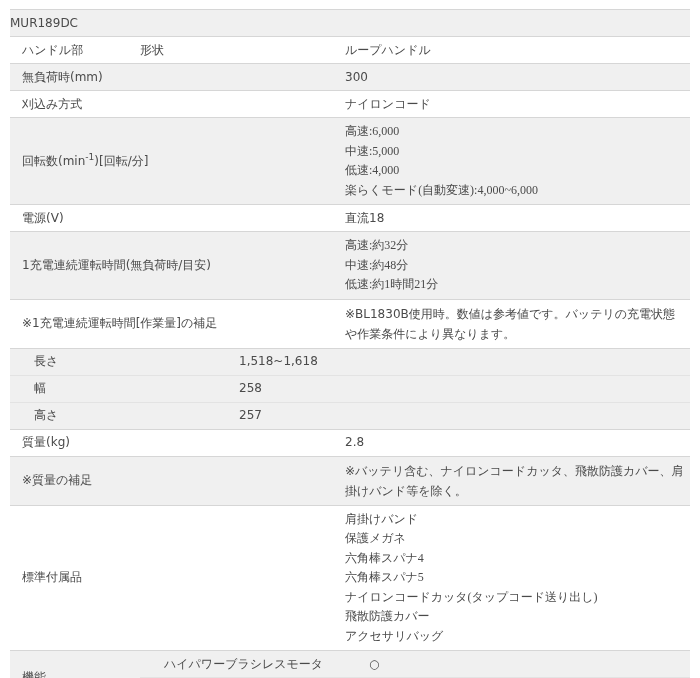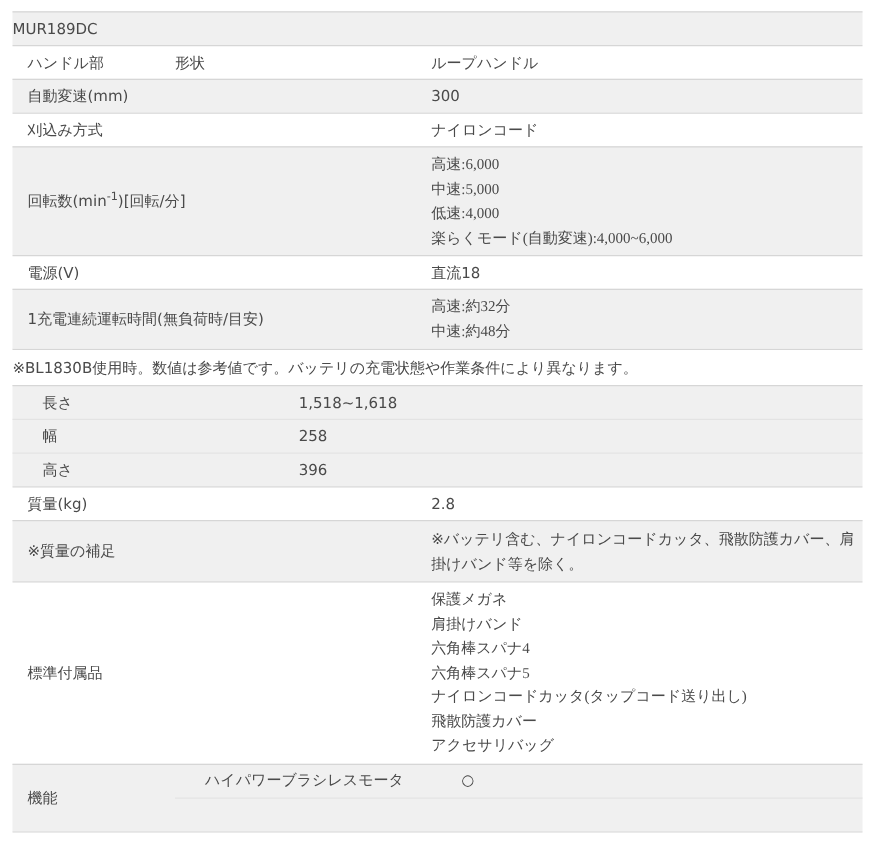--- a/index.html
+++ b/index.html
@@ -44,21 +44,21 @@
     <div class="c3">MUR189DC</div>
   </div>
 
   <div class="r">
     <div class="c1">ハンドル部</div>
     <div class="c2">形状</div>
     <div class="c3">ループハンドル</div>
   </div>
 
   <div class="r g">
-    <div class="c1w">自動変速(mm)</div>
+    <div class="c1w">無負荷時(mm)</div>
     <div class="c3">300</div>
   </div>
 
   <div class="r">
     <div class="c1w">刈込み方式</div>
     <div class="c3">ナイロンコード</div>
   </div>
 
   <div class="r g">
     <div class="c1w"><span>回転数(min</span><sup>-1</sup><span>)[回転/分]</span></div>
@@ -73,59 +73,61 @@
   <div class="r">
     <div class="c1w">電源(V)</div>
     <div class="c3">直流18</div>
   </div>
 
   <div class="r g">
     <div class="c1w">1充電連続運転時間(無負荷時/目安)</div>
     <div class="c3">
       <div class="ln">高速:約32分</div>
       <div class="ln">中速:約48分</div>
+      <div class="ln">低速:約1時間21分</div>
     </div>
   </div>
 
   <div class="r">
+    <div class="c1w">※1充電連続運転時間[作業量]の補足</div>
     <div class="c3 wrap">※BL1830B使用時。数値は参考値です。バッテリの充電状態や作業条件により異なります。</div>
   </div>
 
   <div class="r g grp">
     <div class="grpR">
       <div class="sr">
         <div class="c2">長さ</div>
         <div class="c3">1,518~1,618</div>
       </div>
       <div class="sr">
         <div class="c2">幅</div>
         <div class="c3">258</div>
       </div>
       <div class="sr">
         <div class="c2">高さ</div>
-        <div class="c3">396</div>
+        <div class="c3">257</div>
       </div>
     </div>
   </div>
 
   <div class="r">
     <div class="c1w">質量(kg)</div>
     <div class="c3">2.8</div>
   </div>
 
   <div class="r g">
     <div class="c1w">※質量の補足</div>
     <div class="c3 wrap">※バッテリ含む、ナイロンコードカッタ、飛散防護カバー、肩掛けバンド等を除く。</div>
   </div>
 
   <div class="r">
     <div class="c1w">標準付属品</div>
     <div class="c3">
+      <div class="ln">肩掛けバンド</div>
       <div class="ln">保護メガネ</div>
-      <div class="ln">肩掛けバンド</div>
       <div class="ln">六角棒スパナ4</div>
       <div class="ln">六角棒スパナ5</div>
       <div class="ln">ナイロンコードカッタ(タップコード送り出し)</div>
       <div class="ln">飛散防護カバー</div>
       <div class="ln">アクセサリバッグ</div>
     </div>
   </div>
 
   <div class="r g grp">
     <div class="c1">機能</div>

